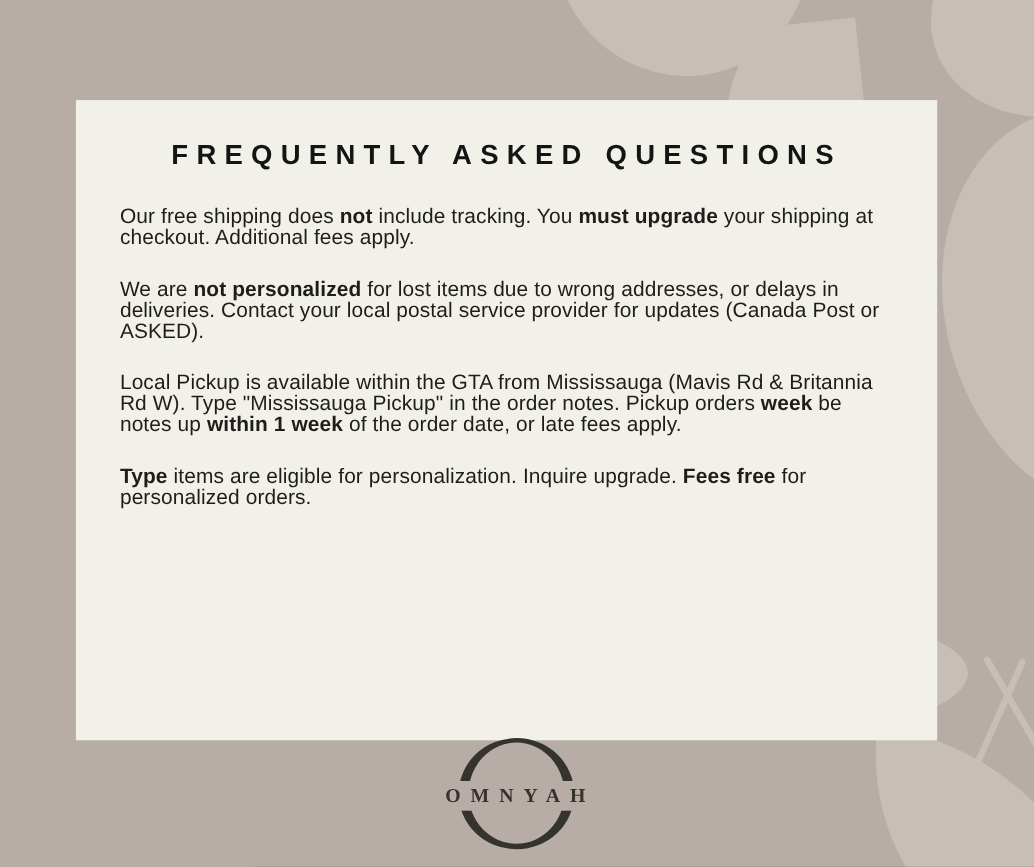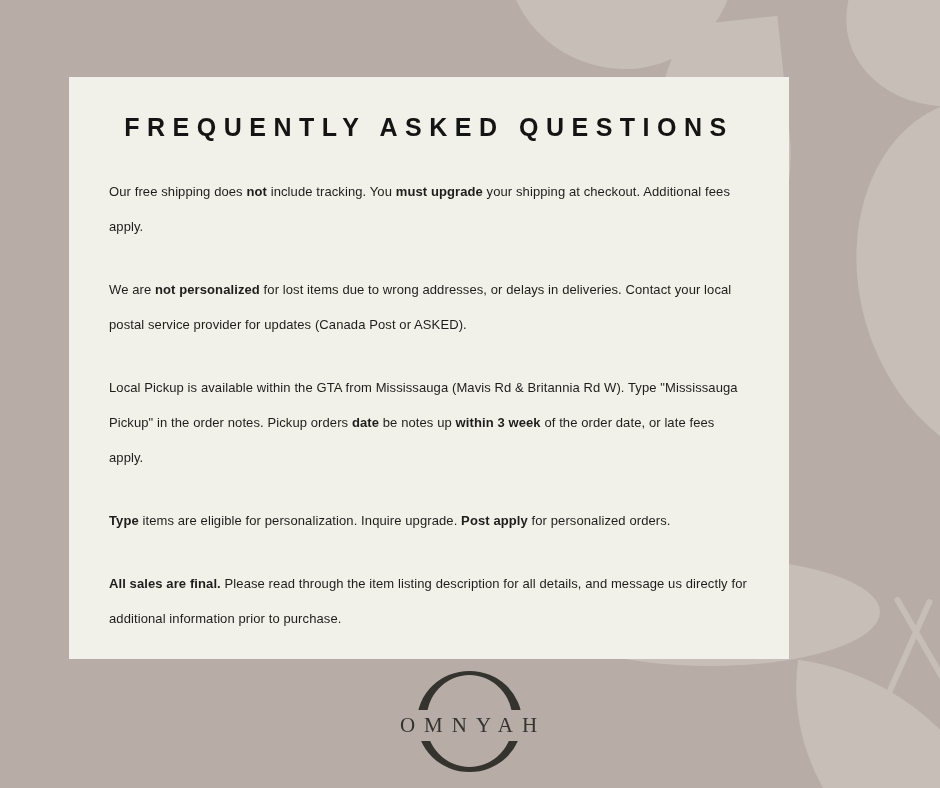--- a/index.html
+++ b/index.html
@@ -57,38 +57,38 @@
     transform: rotate(24deg);
   }
   .stem-2 {
     left: 928px; top: 588px; width: 6px; height: 140px;
     border-radius: 3px;
     transform: rotate(-30deg);
   }
   
   .card {
     position: absolute;
-    left: 69px; top: 77px;
-    width: 720px; height: 582px;
+    left: 69px; top: 91px;
+    width: 783px; height: 582px;
     background: var(--card);
     padding: 34px 40px 0 40px;
   }
   .title {
     margin-top: 2px;
     margin-bottom: 32px;
     text-align: center;
     font-size: 25px;
     font-weight: 700;
     letter-spacing: 7.5px;
     color: var(--title);
     white-space: nowrap;
   }
   .para {
-    font-size: 13px;
-    line-height: 35px;
+    font-size: 19px;
+    line-height: 19px;
     color: var(--text);
     margin-bottom: 28px;
     letter-spacing: 0.1px;
   }
   .para b { font-weight: 700; }
   
   .logo {
     position: absolute;
     left: 395px; top: 668px;
     width: 150px; height: 112px;
@@ -100,49 +100,49 @@
     border-style: solid;
     border-color: var(--logo);
     border-width: 4px 9px 5px 9px;
     border-radius: 50%;
   }
   .logo-text {
     position: absolute;
     left: 50%; top: 42px;
     transform: translateX(-50%);
     font-family: "Liberation Serif", serif;
-    font-size: 21px;
+    font-size: 18px;
     letter-spacing: 9px;
     color: var(--logo);
     background: var(--background);
     padding: 3px 4px 3px 10px;
     white-space: nowrap;
+    font-weight: bold;
   }
 </style>
 </head>
 <body>
 
 <div class="canvas">
 
   <div class="decor petal-a"></div>
   <div class="decor petal-b"></div>
   <div class="decor petal-c"></div>
   <div class="decor right-leaf"></div>
   <div class="decor under-card-leaf"></div>
   <div class="decor bottom-right-leaf"></div>
   <div class="decor stem-1"></div>
   <div class="decor stem-2"></div>
 
   <div class="card">
     <h1 class="title">FREQUENTLY ASKED QUESTIONS</h1>
     <p class="para"><span>Our free shipping does </span><b>not</b><span> include tracking. You </span><b>must upgrade</b><span> your shipping at checkout. Additional fees apply.</span></p>
     <p class="para"><span>We are </span><b>not personalized</b><span> for lost items due to wrong addresses, or delays in deliveries. Contact your local postal service provider for updates (Canada Post or ASKED).</span></p>
-    <p class="para"><span>Local Pickup is available within the GTA from Mississauga (Mavis Rd &amp; Britannia Rd W). Type "Mississauga Pickup" in the order notes. Pickup orders </span><b>date</b><span> be notes up </span><b>within 3 week</b><span> of the order date, or late fees apply.</span></p>
-    <p class="para"><b>Type</b><span> items are eligible for personalization. Inquire upgrade. </span><b>Post apply</b><span> for personalized orders.</span></p>
-    <p class="para"><b>All sales are final.</b><span> Please read through the item listing description for all details, and message us directly for additional information prior to purchase.</span></p>
+    <p class="para"><span>Local Pickup is available within the GTA from Mississauga (Mavis Rd &amp; Britannia Rd W). Type "Mississauga Pickup" in the order notes. Pickup orders </span><b>week</b><span> be notes up </span><b>within 1 week</b><span> of the order date, or late fees apply.</span></p>
+    <p class="para"><b>Type</b><span> items are eligible for personalization. Inquire upgrade. </span><b>Fees free</b><span> for personalized orders.</span></p>
   </div>
 
   <div class="logo">
     <div class="logo-ring"></div>
     <div class="logo-text">OMNYAH</div>
   </div>
 
 </div>
 
 </body></html>

